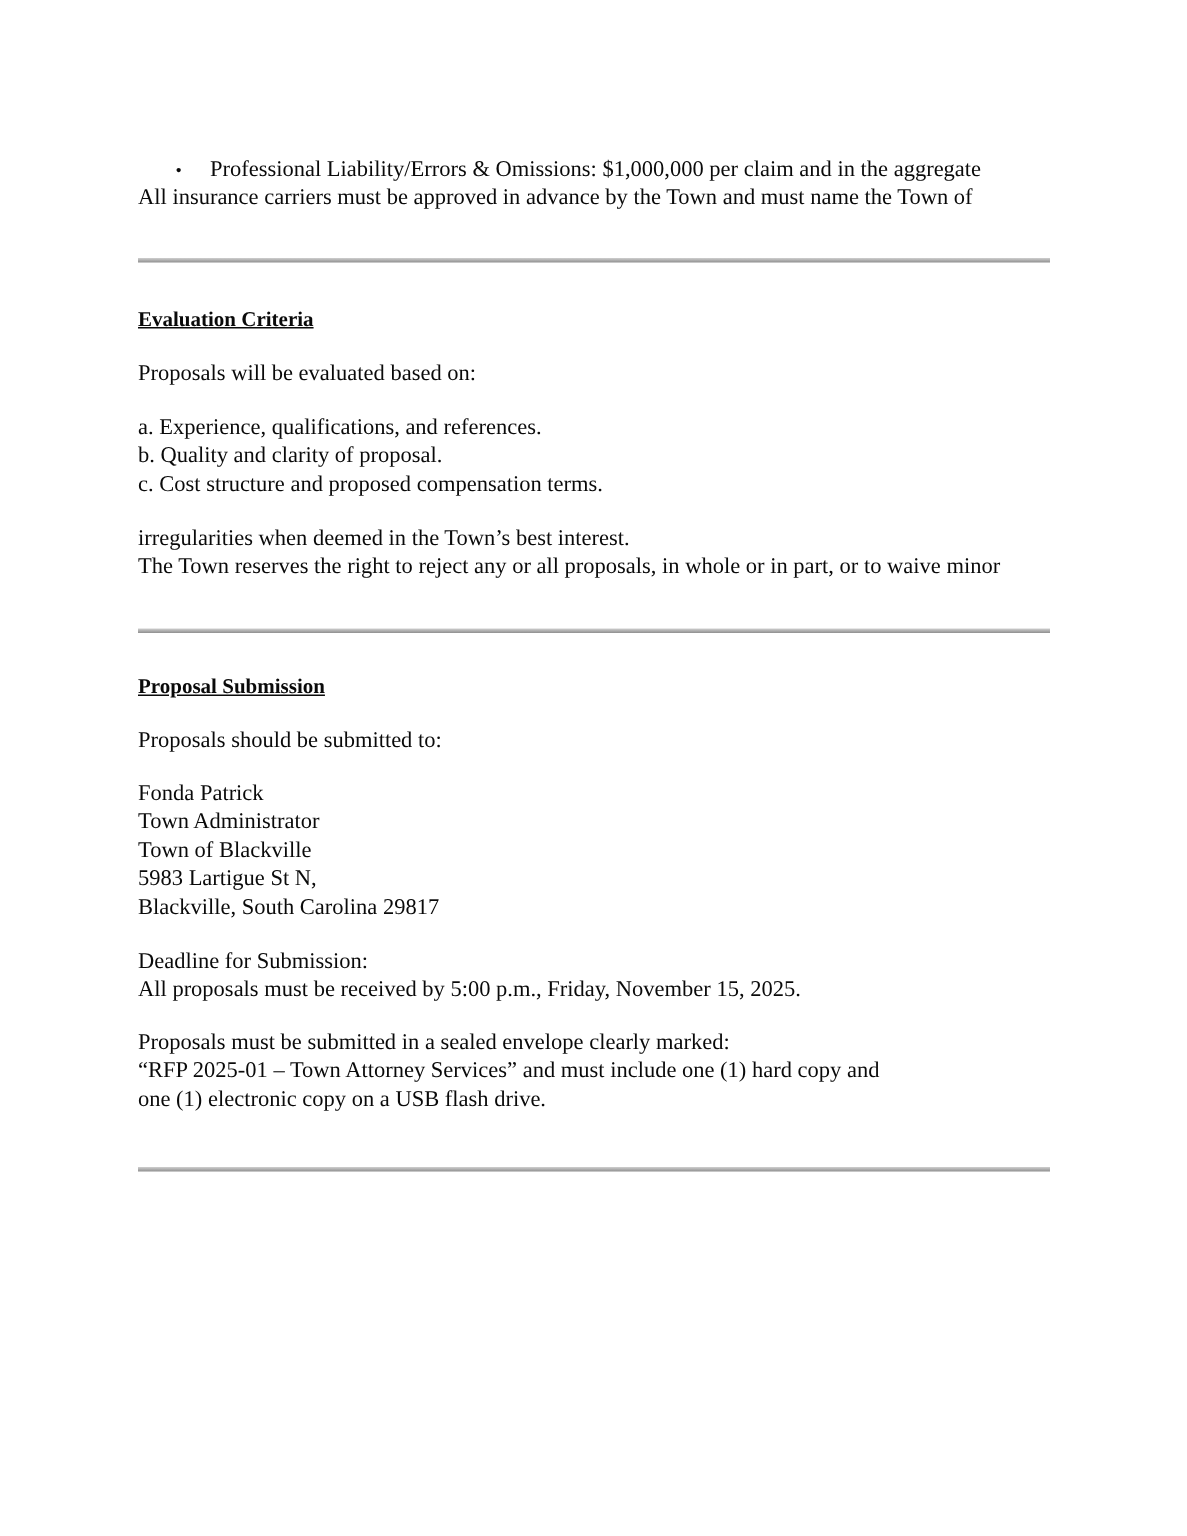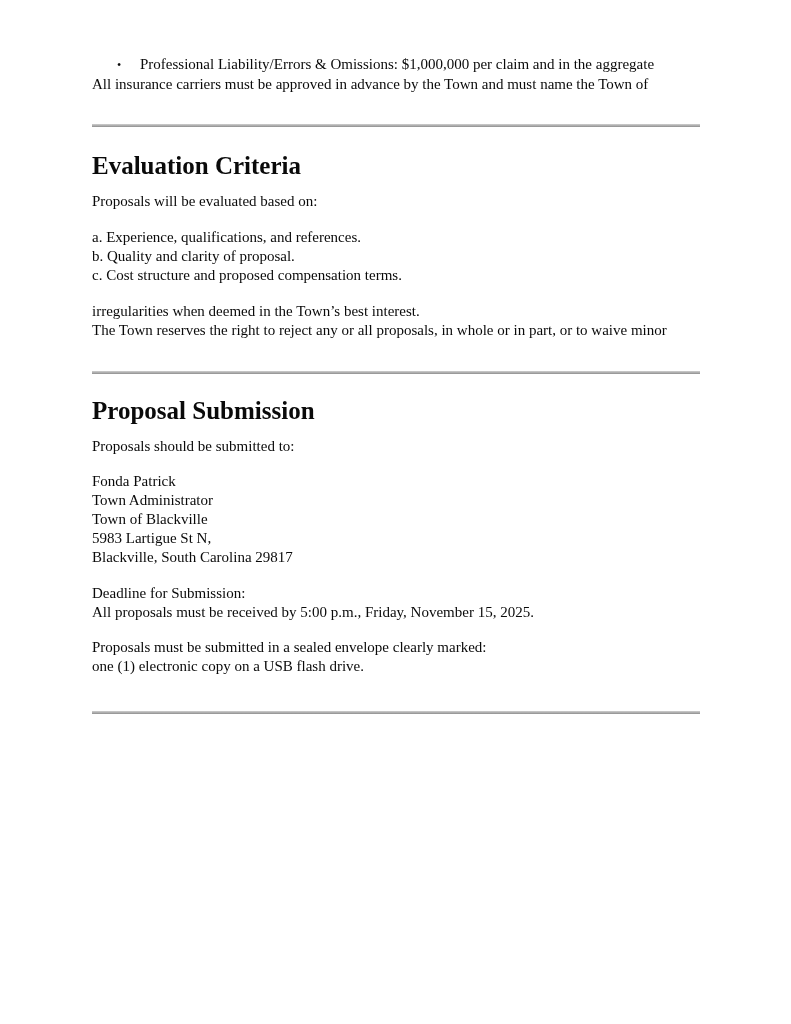--- a/index.html
+++ b/index.html
@@ -7,31 +7,32 @@
   .page {
     position: relative;
     width: 791px;
     height: 1024px;
     margin: 0 auto;
     background: #ffffff;
     color: #0a0a0a;
     font-family: "Liberation Serif", "DejaVu Serif", serif;
     font-size: 15px;
     line-height: 19px;
-    padding: 55px 91px 0 92px;
+    padding: 104px 91px 0 92px;
     overflow: hidden;
   }
   .line { white-space: nowrap; }
   b { font-weight: 400; }
   h2 {
     font-family: "Liberation Serif", "DejaVu Serif", serif;
-    font-size: 25px;
+    font-size: 14px;
     line-height: 26px;
     font-weight: 700;
     color: #0a0a0a;
+    text-decoration: underline;
   }
   hr.divider {
     border: none;
     height: 3px;
     background: linear-gradient(#cfcfcf, #8f8f8f);
     width: 100%;
   }
   .bullet-line { padding-left: 25px; }
   .bullet {
     display: inline-block;
@@ -90,19 +91,22 @@
 
   <div class="para mb16">
     <div class="line"><b>Deadline for Submission:</b></div>
     <div class="line">
       <span>All proposals must be received by </span><b>5:00 p.m., Friday, November 15, 2025</b><span>.</span>
     </div>
   </div>
 
   <div class="para mb17">
     <div class="line">Proposals must be submitted in a sealed envelope clearly marked:</div>
+    <div class="line">
+      <b>“RFP 2025-01 – Town Attorney Services”</b><span> and must include one (1) hard copy and</span>
+    </div>
     <div class="line">one (1) electronic copy on a USB flash drive.</div>
   </div>
 
 
   <hr class="divider hr3">
 
 </div>
 
 </body></html>

